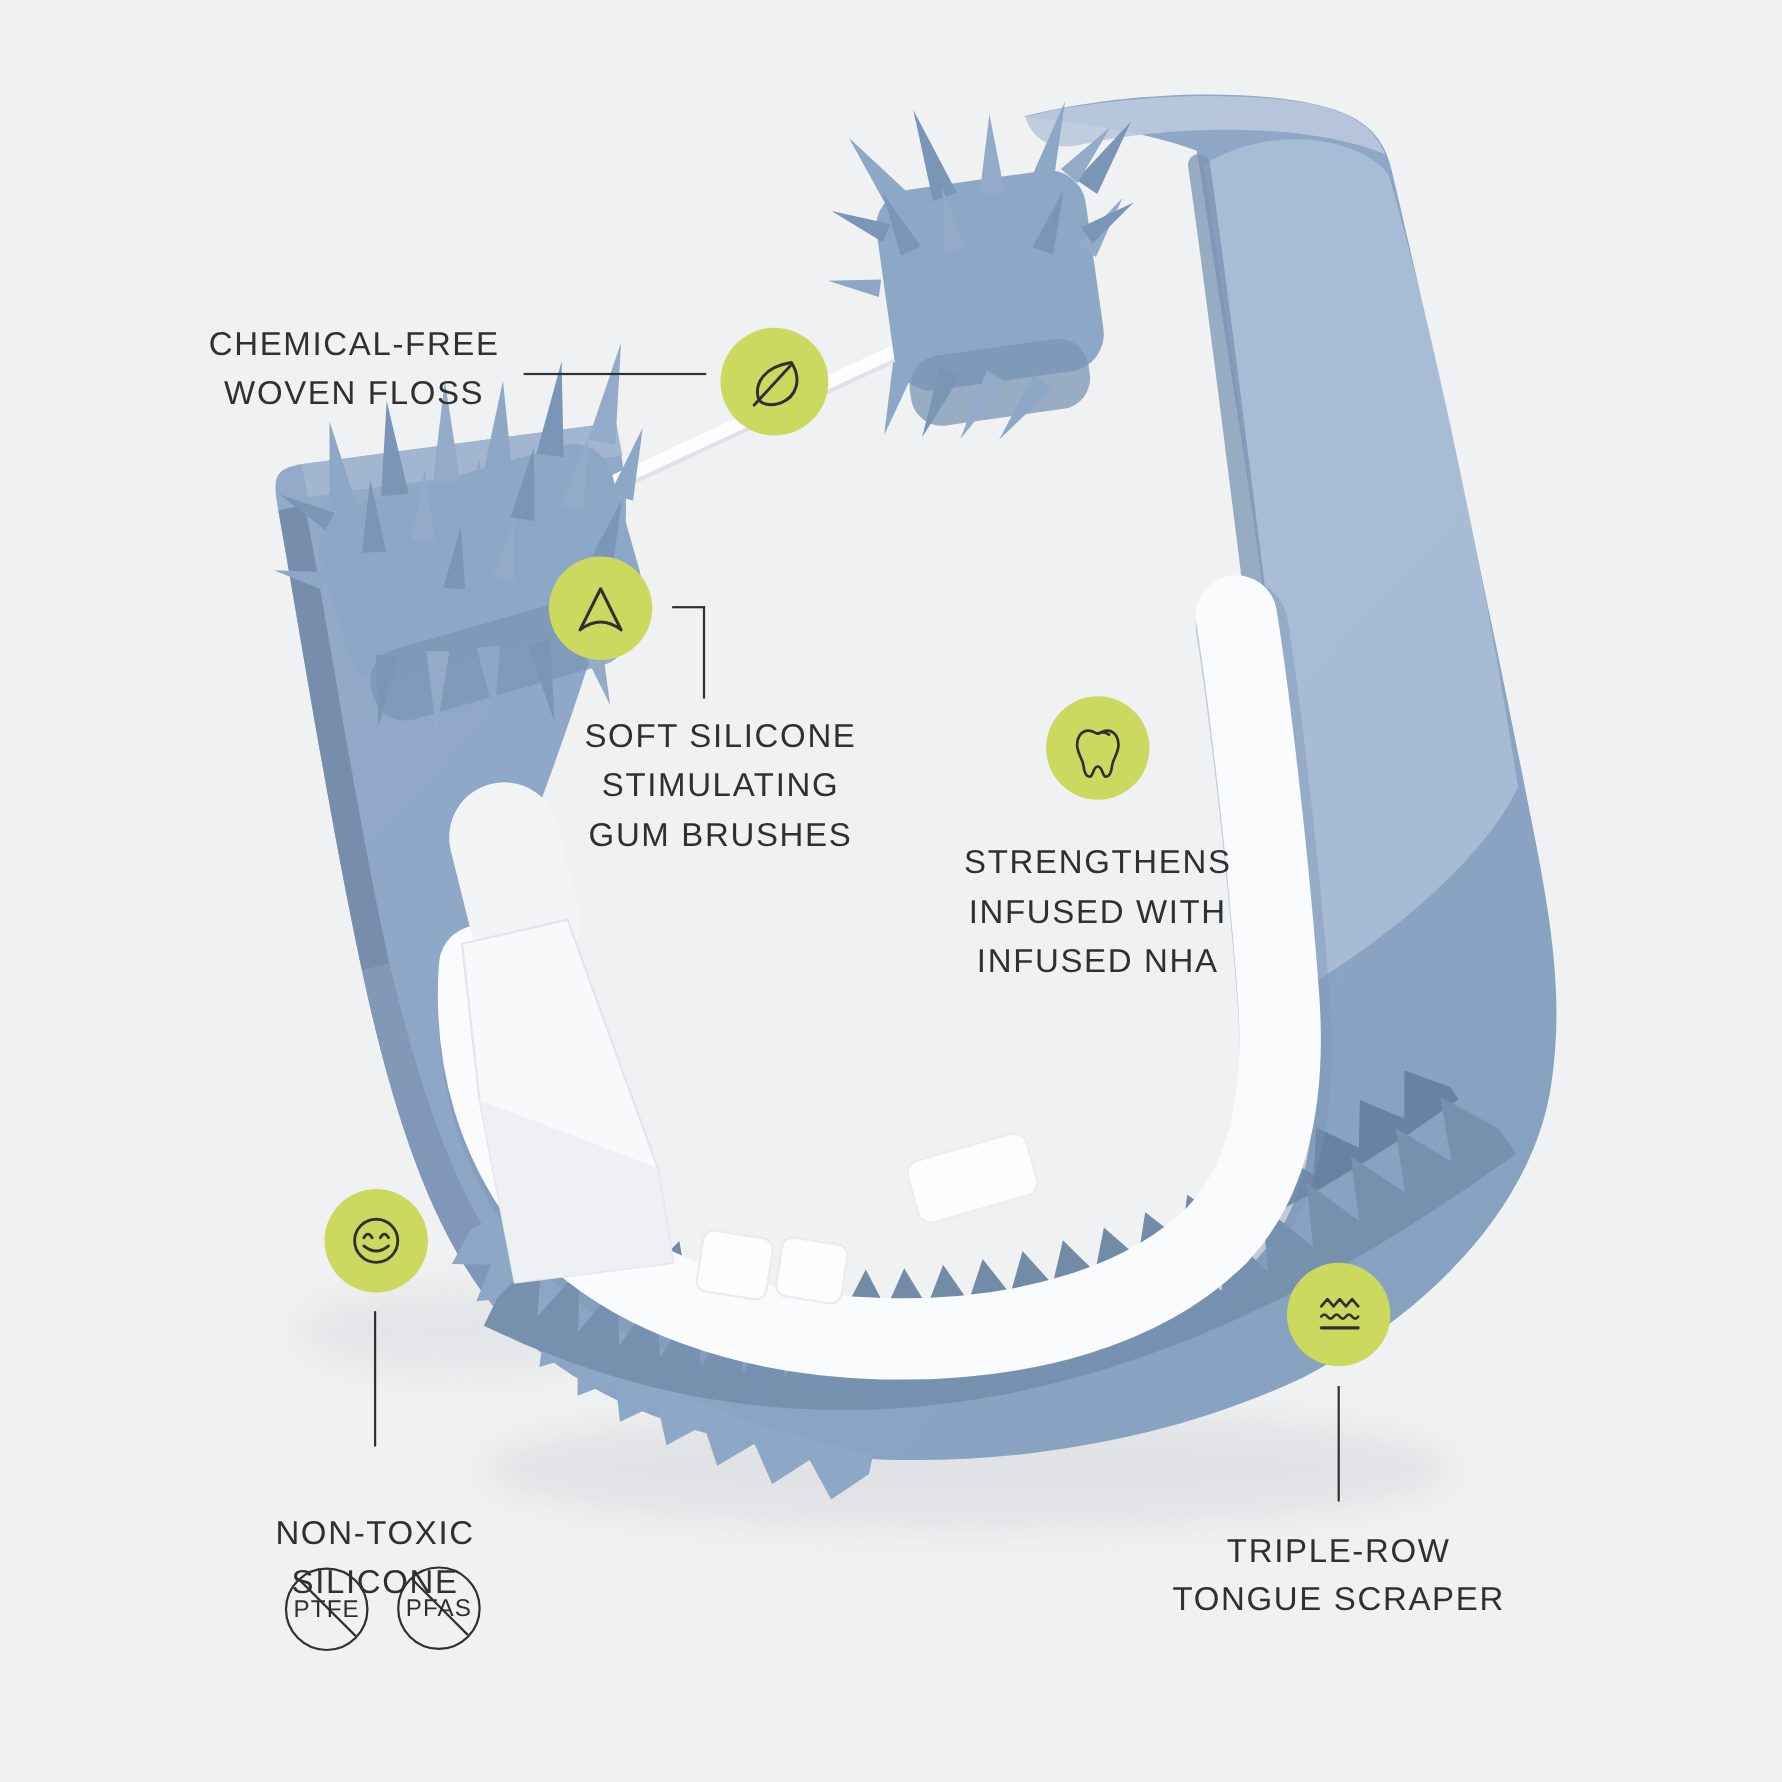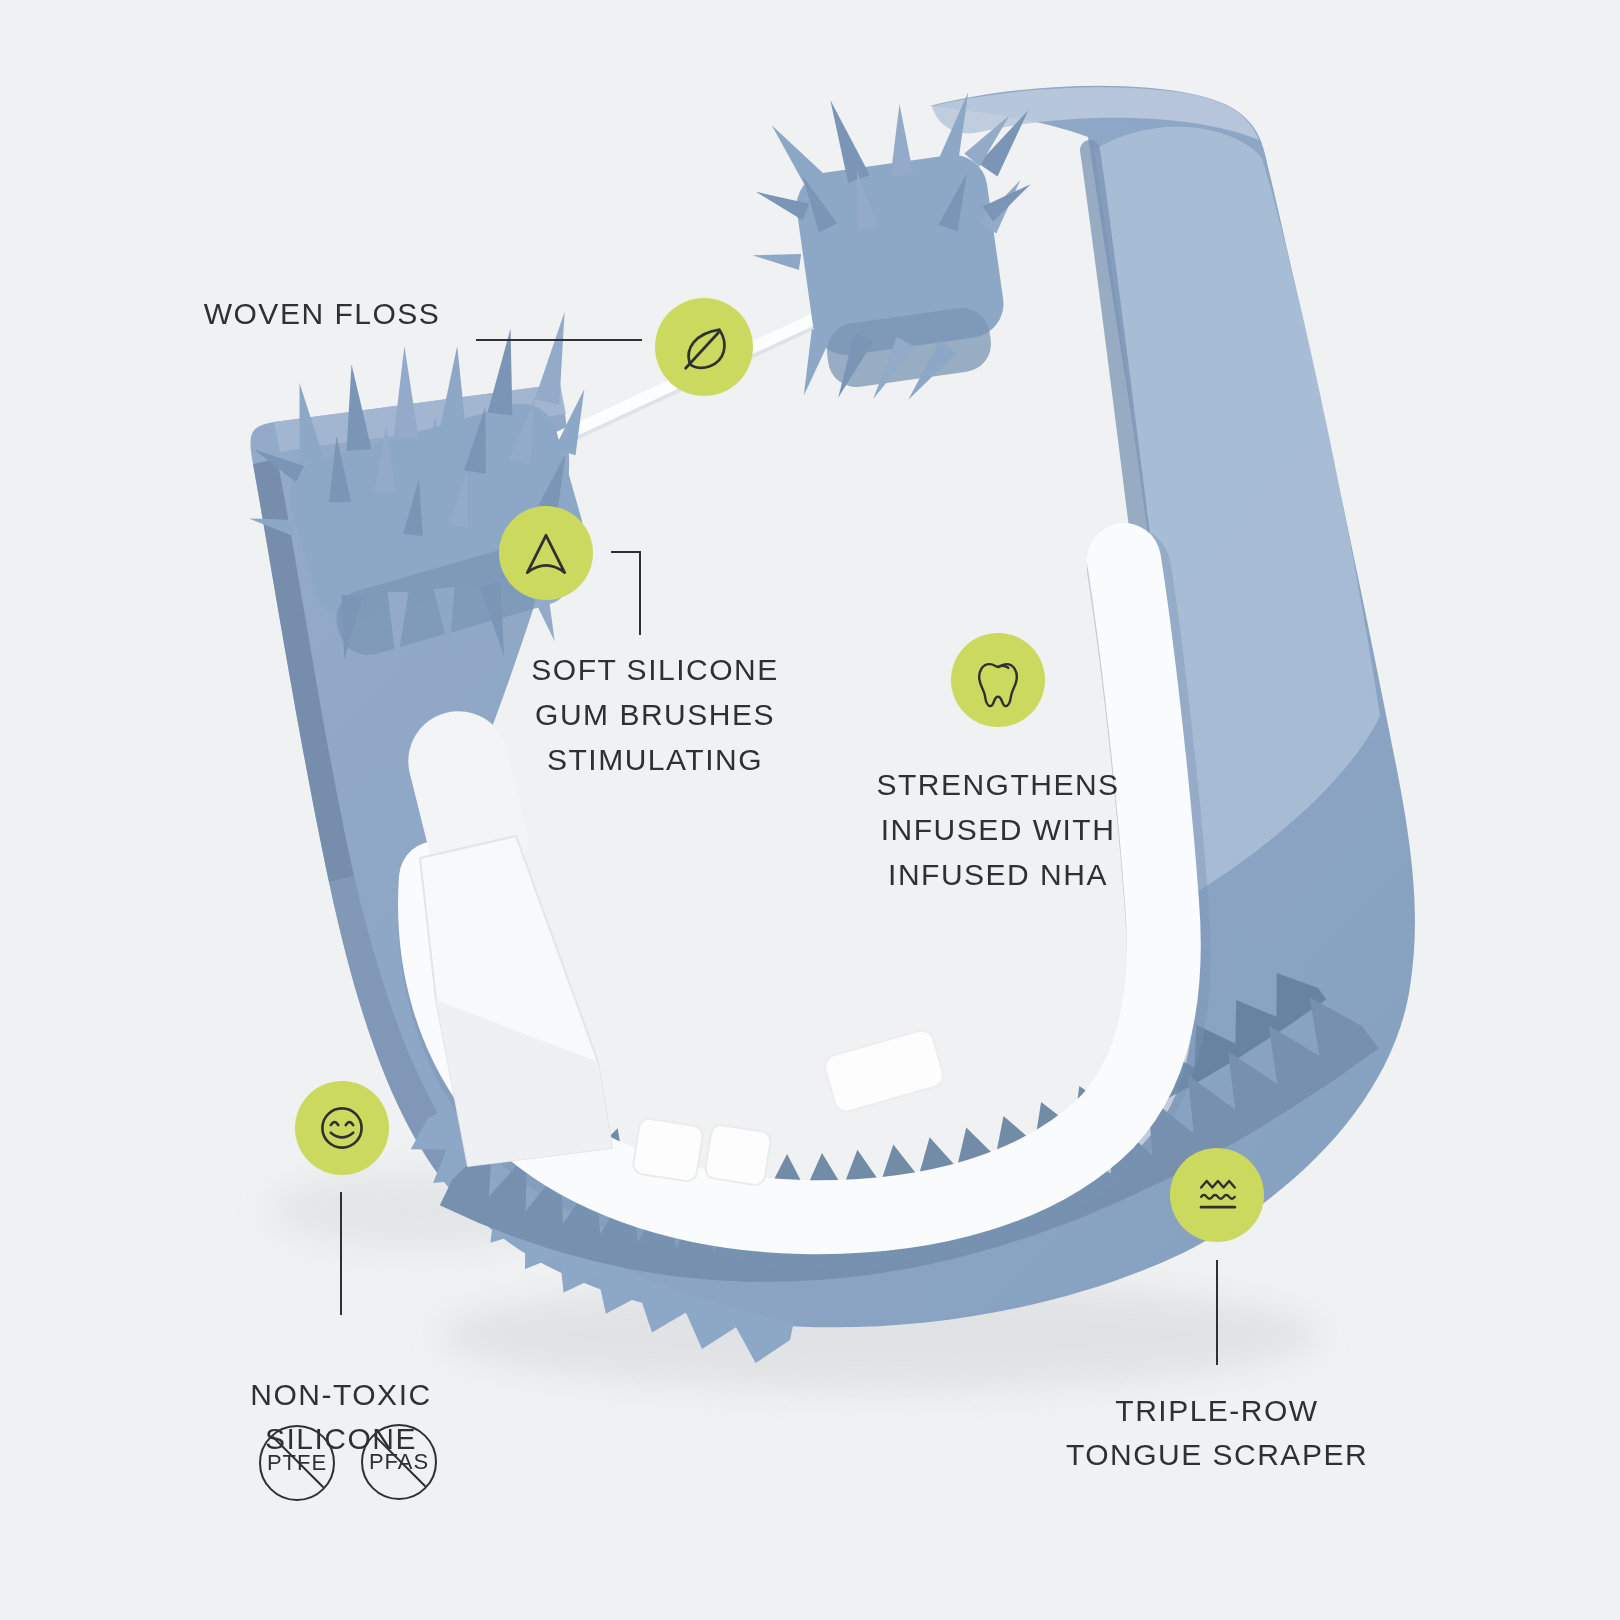--- a/index.html
+++ b/index.html
@@ -166,41 +166,42 @@
         <path d="M896.9,336.8 L873.0,399.2 L915.1,347.3 Z" style="fill:#93abc8"></path>
         <path d="M939.6,340.7 L908.3,399.7 L956.4,353.3 Z" style="fill:#8da7c6"></path>
         <path d="M809.4,203.7 L755.9,191.8 L802.6,220.3 Z" style="fill:#7a95b5"></path>
         <path d="M801.1,254.1 L752.5,255.3 L798.9,269.9 Z" style="fill:#8da7c6"></path>
         <path d="M979.7,166.4 L1009.3,115.6 L964.3,153.6 Z" style="fill:#93abc8"></path>
         <path d="M993.2,221.4 L1030.6,184.2 L982.8,206.6 Z" style="fill:#7a95b5"></path>
       </g>
   </svg>
 
   <div class="callout-label" style="left:132px; top:292px; width:380px;">
+    <div>CHEMICAL-FREE</div>
     <div>WOVEN FLOSS</div>
   </div>
   <div class="h-line" style="left:476px; top:339px; width:166px;"></div>
   <div class="icon-circle" style="left:655px; top:298px; width:98px; height:98px;">
     <svg width="58" height="58" viewBox="0 0 60 60" style="fill:none;stroke:var(--text);stroke-width:2.8;stroke-linecap:round;stroke-linejoin:round">
       <path d="M 46,12 C 56,28 51,44 36,50 C 25,54 16,50 15,46 C 11,32 20,16 46,12 Z"></path>
       <path d="M 11,52 C 22,40 33,28 45,15"></path>
     </svg>
   </div>
 
   <div class="icon-circle" style="left:499px; top:506px; width:94px; height:94px;">
     <svg width="56" height="56" viewBox="0 0 60 60" style="fill:none;stroke:var(--text);stroke-width:3;stroke-linecap:round;stroke-linejoin:round">
       <path d="M 30,11 L 50,51 C 37,41 23,41 10,51 Z"></path>
     </svg>
   </div>
   <div class="h-line" style="left:611px; top:551px; width:30px;"></div>
   <div class="v-line" style="left:639px; top:551px; height:84px;"></div>
   <div class="callout-label" style="left:455px; top:647px; width:400px; line-height:45px;">
     <div>SOFT SILICONE</div>
+    <div>STIMULATING</div>
     <div>GUM BRUSHES</div>
-    <div>STIMULATING</div>
   </div>
 
   <div class="icon-circle" style="left:951px; top:633px; width:94px; height:94px;">
     <svg width="56" height="56" viewBox="0 0 60 60" style="fill:none;stroke:var(--text);stroke-width:2.6;stroke-linecap:round;stroke-linejoin:round">
       <path d="M 21,13 C 13,13 9,21 10,29 C 11,37 15,40 16,47 C 17,55 19,58 22,58 C 26,58 25,48 30,48 C 35,48 34,58 38,58 C 41,58 43,55 44,47 C 45,40 49,37 50,29 C 51,21 47,13 39,13 C 34,13 33,16 30,16 C 27,16 26,13 21,13 Z"></path>
       <path d="M 30,16 Q 36,13 41,17"></path>
     </svg>
   </div>
   <div class="callout-label" style="left:798px; top:762px; width:400px; line-height:45px;">
     <div>STRENGTHENS</div>

